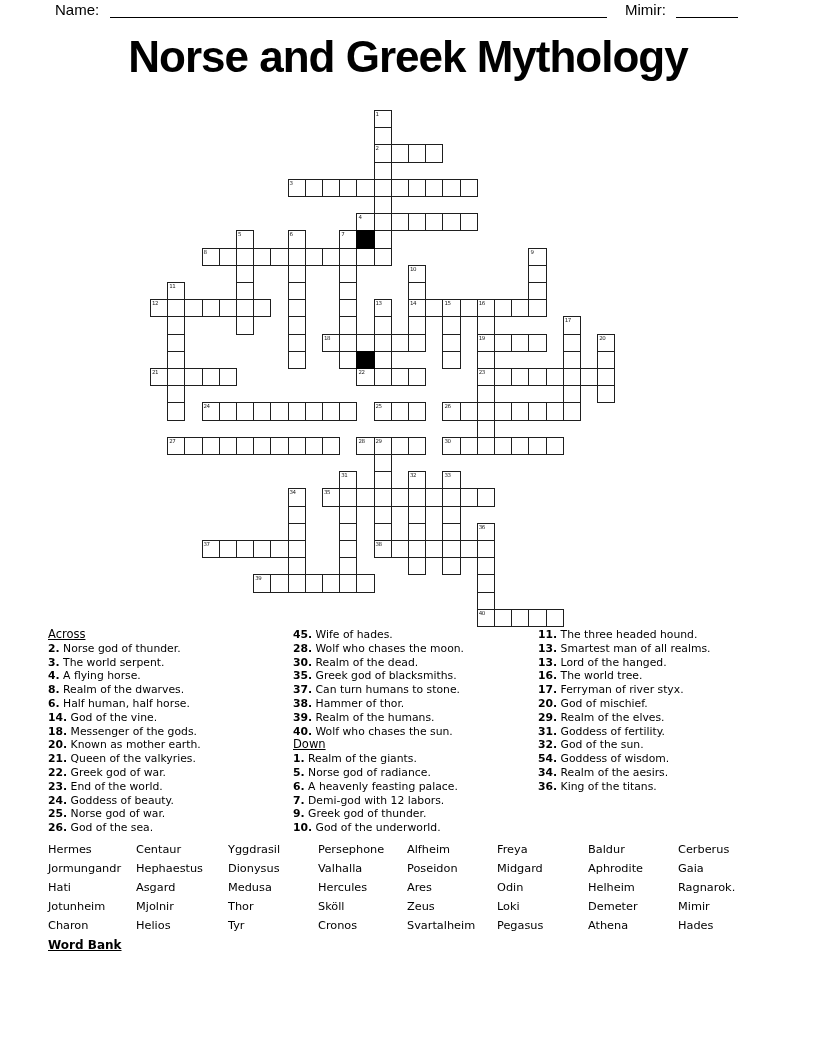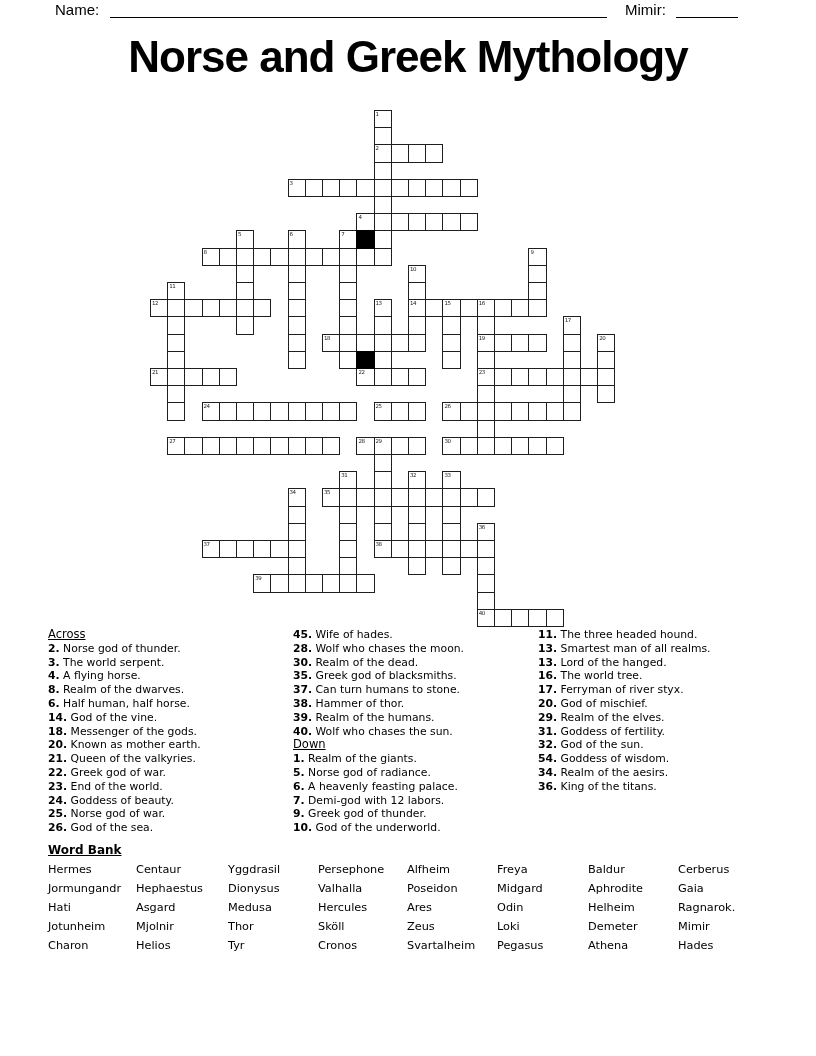--- a/index.html
+++ b/index.html
@@ -405,21 +405,20 @@
       <div class="clue-line"><span class="clue-num">29.</span> Realm of the elves.</div>
       <div class="clue-line"><span class="clue-num">31.</span> Goddess of fertility.</div>
       <div class="clue-line"><span class="clue-num">32.</span> God of the sun.</div>
       <div class="clue-line"><span class="clue-num">54.</span> Goddess of wisdom.</div>
       <div class="clue-line"><span class="clue-num">34.</span> Realm of the aesirs.</div>
       <div class="clue-line"><span class="clue-num">36.</span> King of the titans.</div>
     </div>
 </div>
 
 <div id="wordbank-sec">
-  <div id="wb-heading">Word Bank</div>
   <div id="wordbank">
       <div class="wb-word">Hermes</div>
       <div class="wb-word">Centaur</div>
       <div class="wb-word">Yggdrasil</div>
       <div class="wb-word">Persephone</div>
       <div class="wb-word">Alfheim</div>
       <div class="wb-word">Freya</div>
       <div class="wb-word">Baldur</div>
       <div class="wb-word">Cerberus</div>
       <div class="wb-word">Jormungandr</div>
@@ -448,13 +447,14 @@
       <div class="wb-word">Mimir</div>
       <div class="wb-word">Charon</div>
       <div class="wb-word">Helios</div>
       <div class="wb-word">Tyr</div>
       <div class="wb-word">Cronos</div>
       <div class="wb-word">Svartalheim</div>
       <div class="wb-word">Pegasus</div>
       <div class="wb-word">Athena</div>
       <div class="wb-word">Hades</div>
     </div>
+  <div id="wb-heading">Word Bank</div>
 </div>
 
 </body></html>

